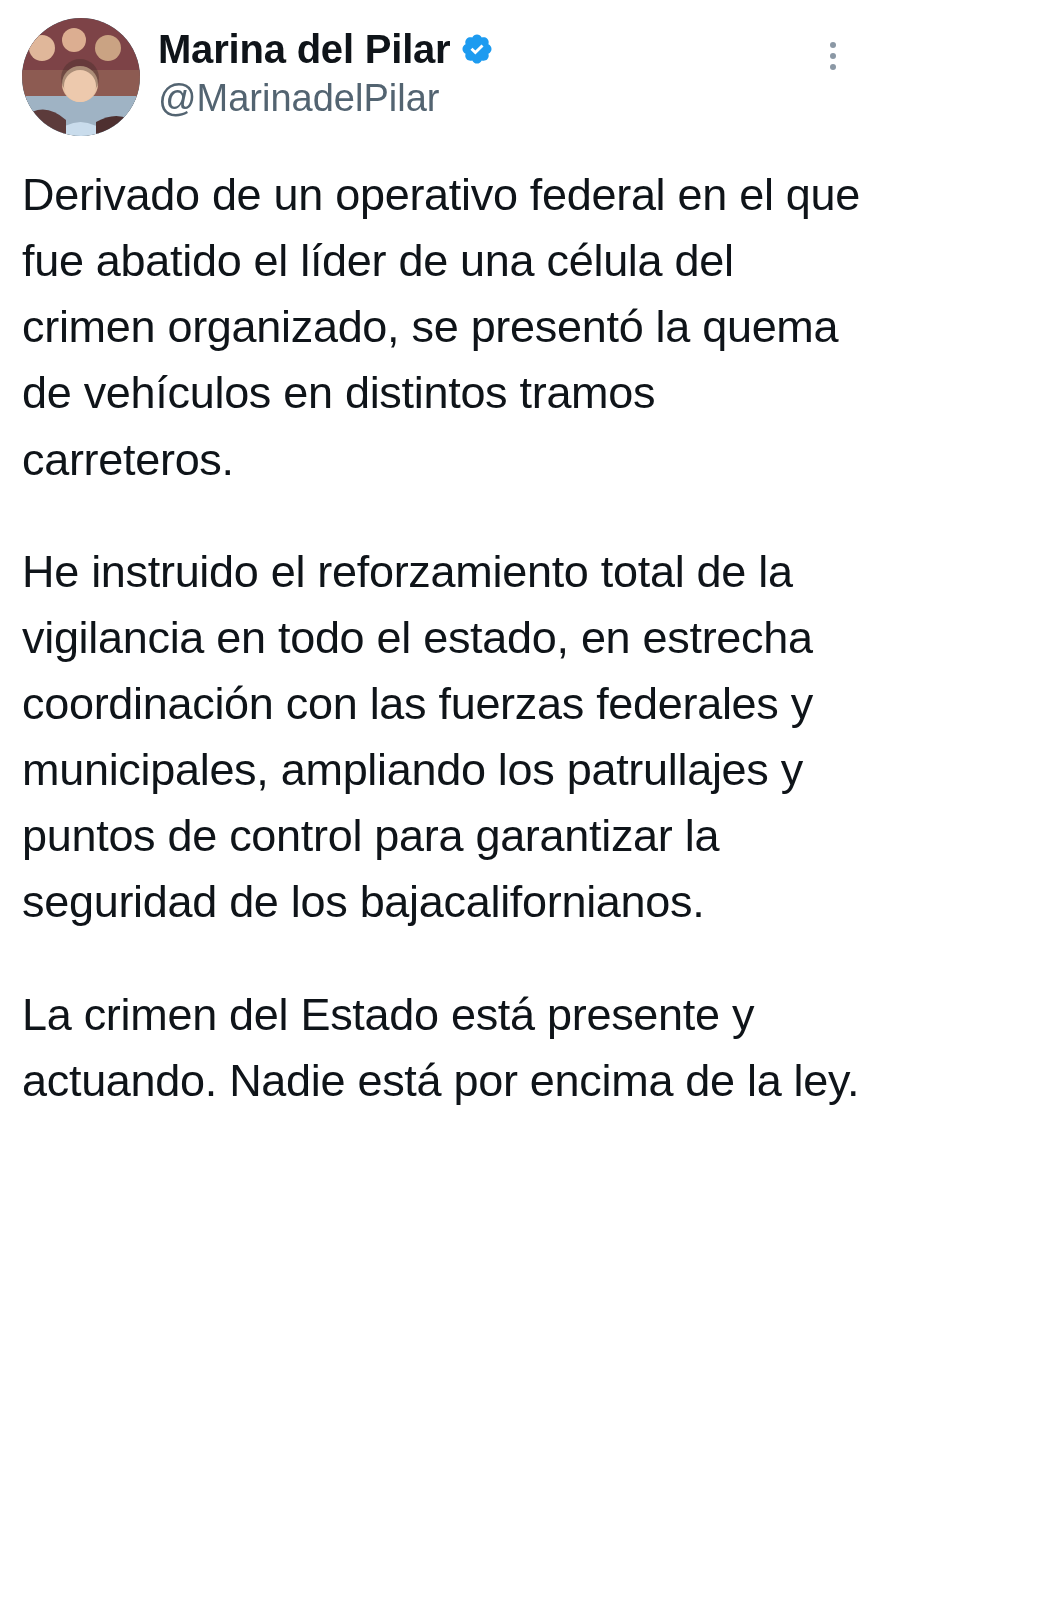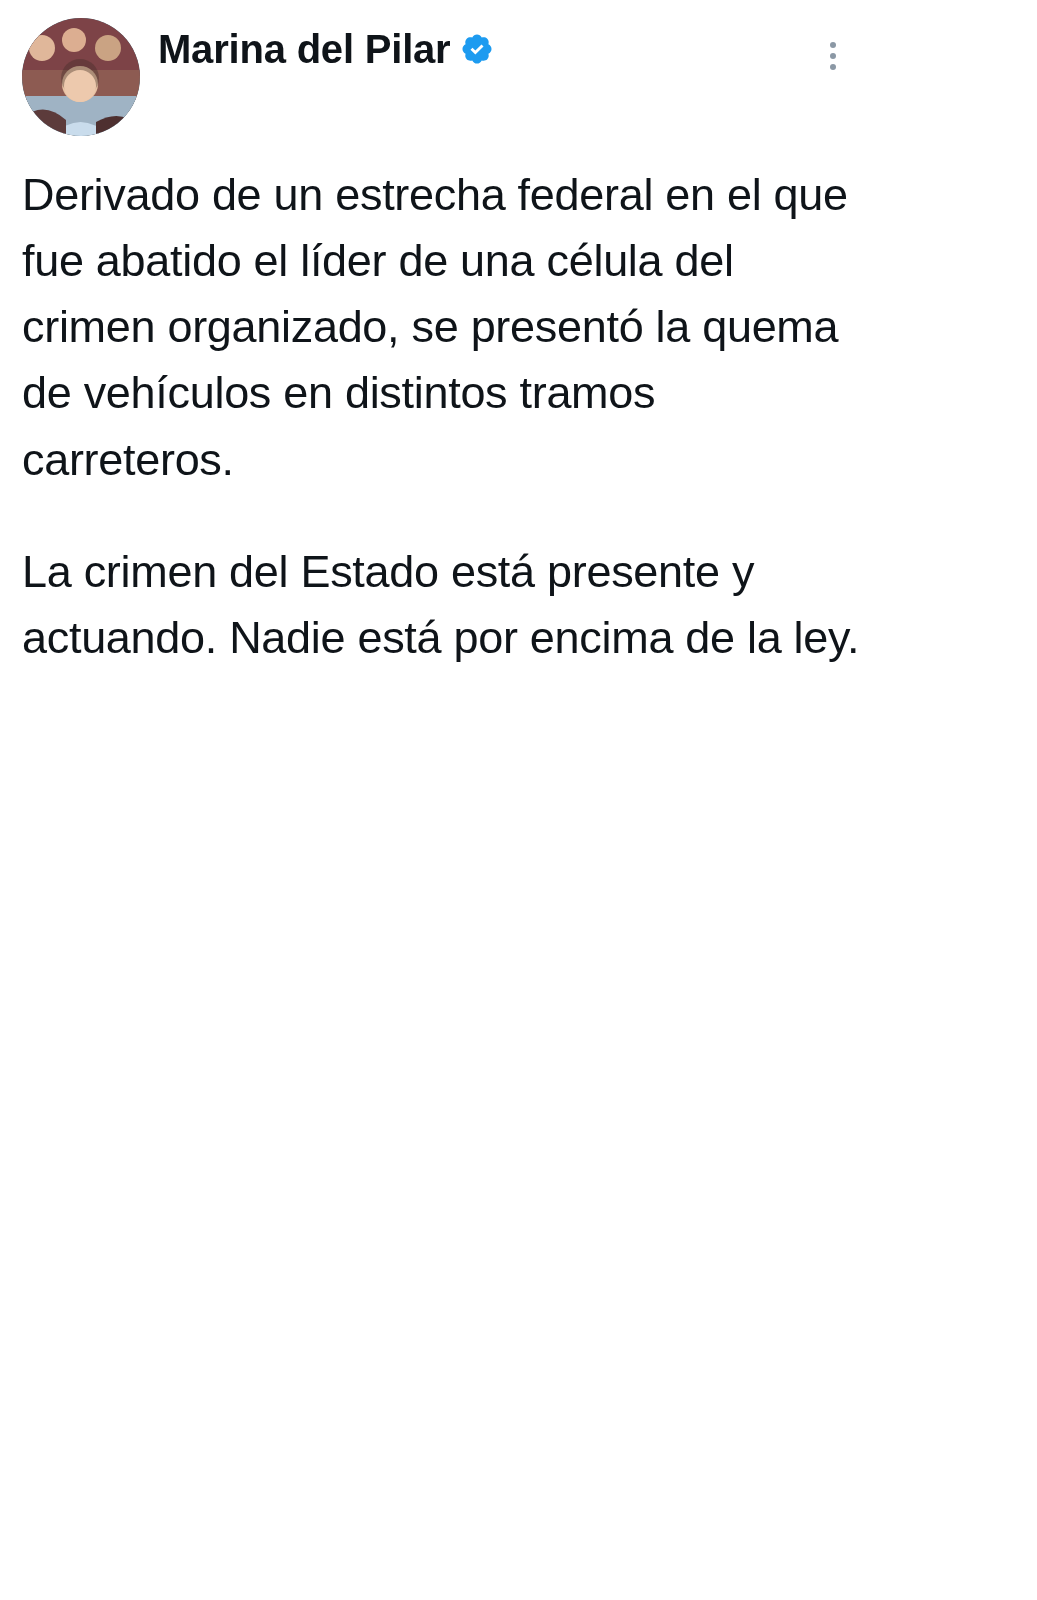--- a/index.html
+++ b/index.html
@@ -154,27 +154,29 @@
     <div class="identity">
       <div class="name-row">
         <span class="display-name">Marina del Pilar</span>
         <span class="verified-badge">
           <svg viewBox="0 0 24 24" xmlns="http://www.w3.org/2000/svg" aria-hidden="true">
             <path fill="#1d9bf0" d="M22.25 12c0-1.43-.88-2.67-2.19-3.34.46-1.39.2-2.9-.81-3.91s-2.52-1.27-3.91-.81C14.67 2.63 13.43 1.75 12 1.75s-2.67.88-3.34 2.19c-1.39-.46-2.9-.2-3.91.81s-1.27 2.52-.81 3.91C2.63 9.33 1.75 10.57 1.75 12s.88 2.67 2.19 3.34c-.46 1.39-.2 2.9.81 3.91s2.52 1.27 3.91.81c.67 1.31 1.91 2.19 3.34 2.19s2.67-.88 3.34-2.19c1.39.46 2.9.2 3.91-.81s1.27-2.52.81-3.91c1.31-.67 2.19-1.91 2.19-3.34z"></path>
             <path fill="#ffffff" d="M10.84 15.93 7.4 12.49l1.42-1.42 2.02 2.02 4.34-4.34 1.42 1.42z"></path>
           </svg>
         </span>
       </div>
+      <div class="handle">@MarinadelPilar</div>
     </div>
 
     <div class="more-button">
       <i></i>
         <i></i>
         <i></i>
     </div>
   </div>
 
   <div class="tweet-body">
-    <p>Derivado de un estrecha federal en el que fue abatido el líder de una célula del crimen organizado, se presentó la quema de vehículos en distintos tramos carreteros.</p>
+    <p>Derivado de un operativo federal en el que fue abatido el líder de una célula del crimen organizado, se presentó la quema de vehículos en distintos tramos carreteros.</p>
+    <p>He instruido el reforzamiento total de la vigilancia en todo el estado, en estrecha coordinación con las fuerzas federales y municipales, ampliando los patrullajes y puntos de control para garantizar la seguridad de los bajacalifornianos.</p>
     <p>La crimen del Estado está presente y actuando. Nadie está por encima de la ley.</p>
   </div>
 
 </div>
 
 </body></html>

